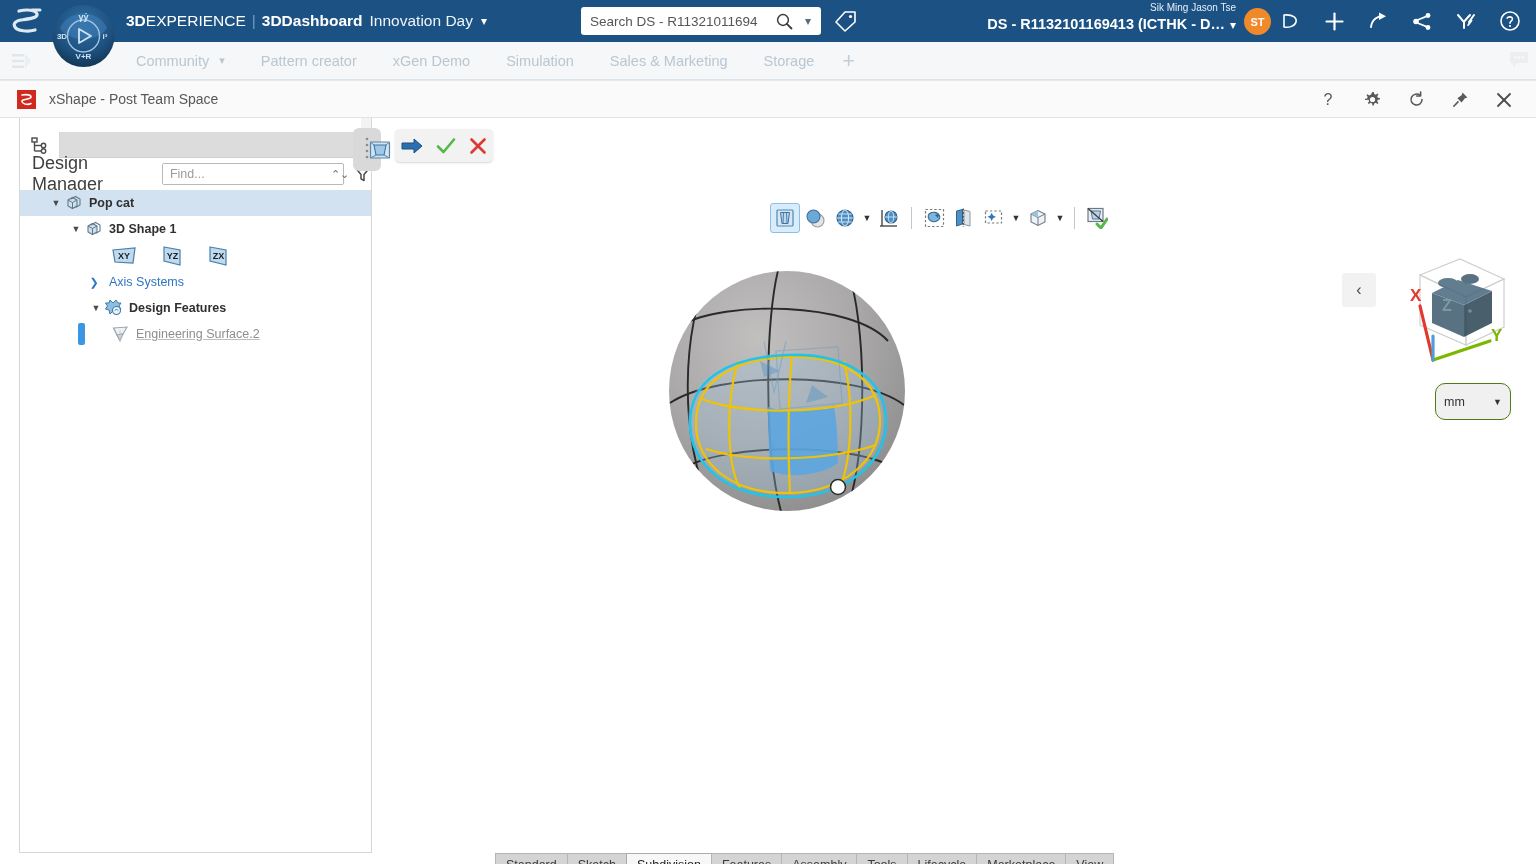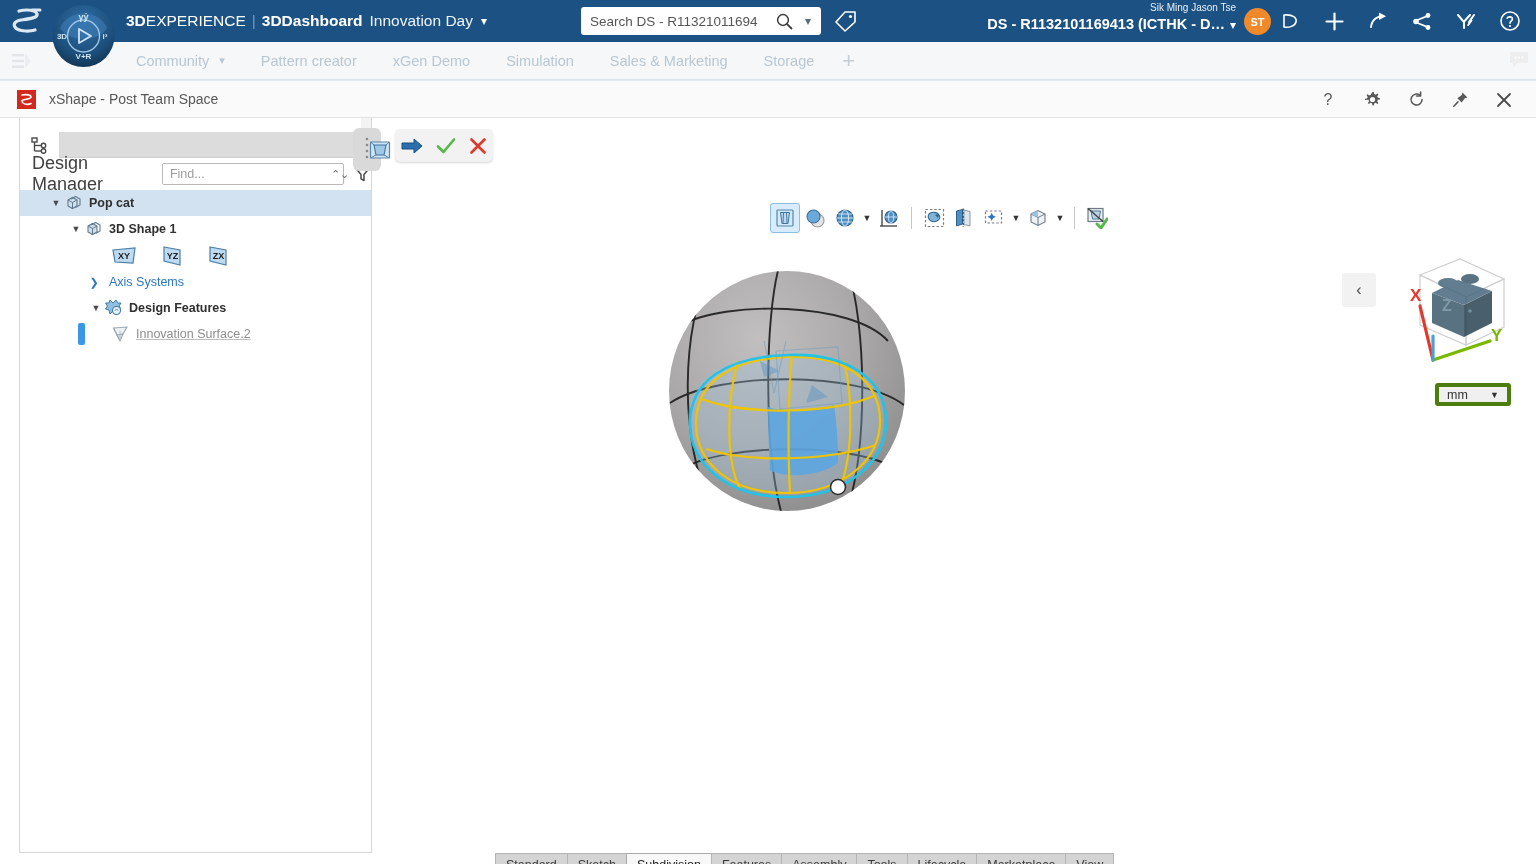--- a/index.html
+++ b/index.html
@@ -177,22 +177,22 @@
   .vsep { width: 1px; height: 22px; background: #c7c7c7; margin: 0 7px; }
 
   .nav-collapse {
     position: absolute; right: 160px; top: 155px;
     width: 34px; height: 34px; background: #f2f2f2; border-radius: 3px;
     display: flex; align-items: center; justify-content: center;
     color: #4a4a4a; font-size: 16px;
   }
   #viewcube { position: absolute; right: 20px; top: 135px; width: 130px; height: 120px; }
   .unit-select {
-    position: absolute; right: 25px; top: 265px; width: 76px; height: 23px;
-    background: #f0f0f0; border: 4px solid #4d7c0f; border-radius: 3px;
+    position: absolute; right: 25px; top: 265px; width: 76px; height: 37px;
+    background: #f0f0f0; border: 1px solid #4d7c0f; border-radius: 10px;
     display: flex; align-items: center; justify-content: space-between;
     padding: 0 8px; font-size: 12.5px; color: #333;
   }
   .unit-select .ucaret { font-size: 9px; }
 
   #model { position: absolute; left: 280px; top: 135px; width: 280px; height: 280px; }
 
   
   #bottom-tabs {
     position: absolute; left: 495px; top: 772px; height: 22px;
@@ -500,21 +500,21 @@
       <div class="trow">
         <span class="update-bar"></span>
         <span class="ticon" style="margin-left:24px">
           <svg width="19" height="18" viewBox="0 0 19 18">
               <path d="M2.5 3 L16 2 L12 9 L6 10 Z" fill="#eef2f5" stroke="#9aa6ae" stroke-width="1.1"></path>
               <path d="M6 10 L12 9 L9 16 Z" fill="#dde4e9" stroke="#9aa6ae" stroke-width="1.1"></path>
               <line x1="2.5" y1="3" x2="9" y2="16" stroke="#9aa6ae" stroke-width="1"></line>
               <line x1="9" y1="5.5" x2="9" y2="16" stroke="#b8c1c8" stroke-width="0.9"></line>
             </svg>
         </span>
-        <span class="tlabel muted">Innovation Surface.2</span>
+        <span class="tlabel muted">Engineering Surface.2</span>
       </div>
     </div>
   </div>
 
   <div style="position:absolute; left:353px; top:47px; width:28px; height:43px; background:#d9d9d9; border-radius:6px; display:flex; align-items:center; justify-content:center; z-index:20;">
     <svg width="4" height="26" viewBox="0 0 4 26">
       <circle cx="2" cy="2" r="1.3" fill="#8b8b8b"></circle>
         <circle cx="2" cy="8" r="1.3" fill="#8b8b8b"></circle>
         <circle cx="2" cy="14" r="1.3" fill="#8b8b8b"></circle>
         <circle cx="2" cy="20" r="1.3" fill="#8b8b8b"></circle>

